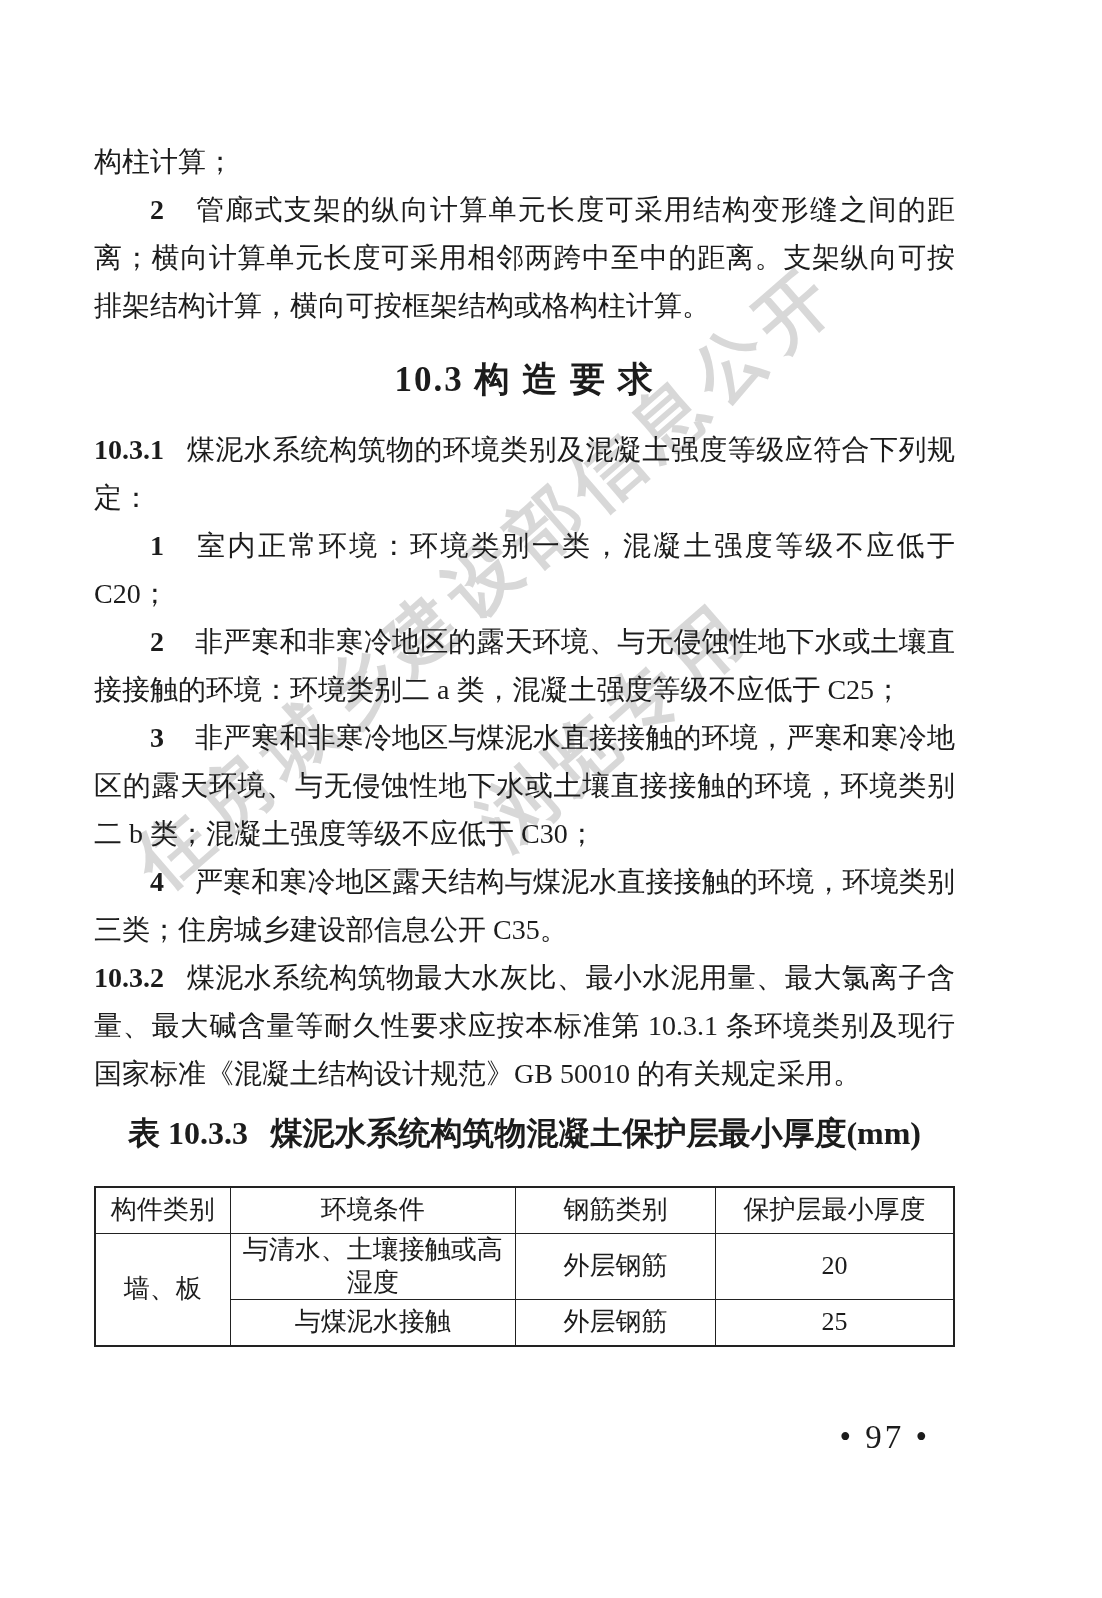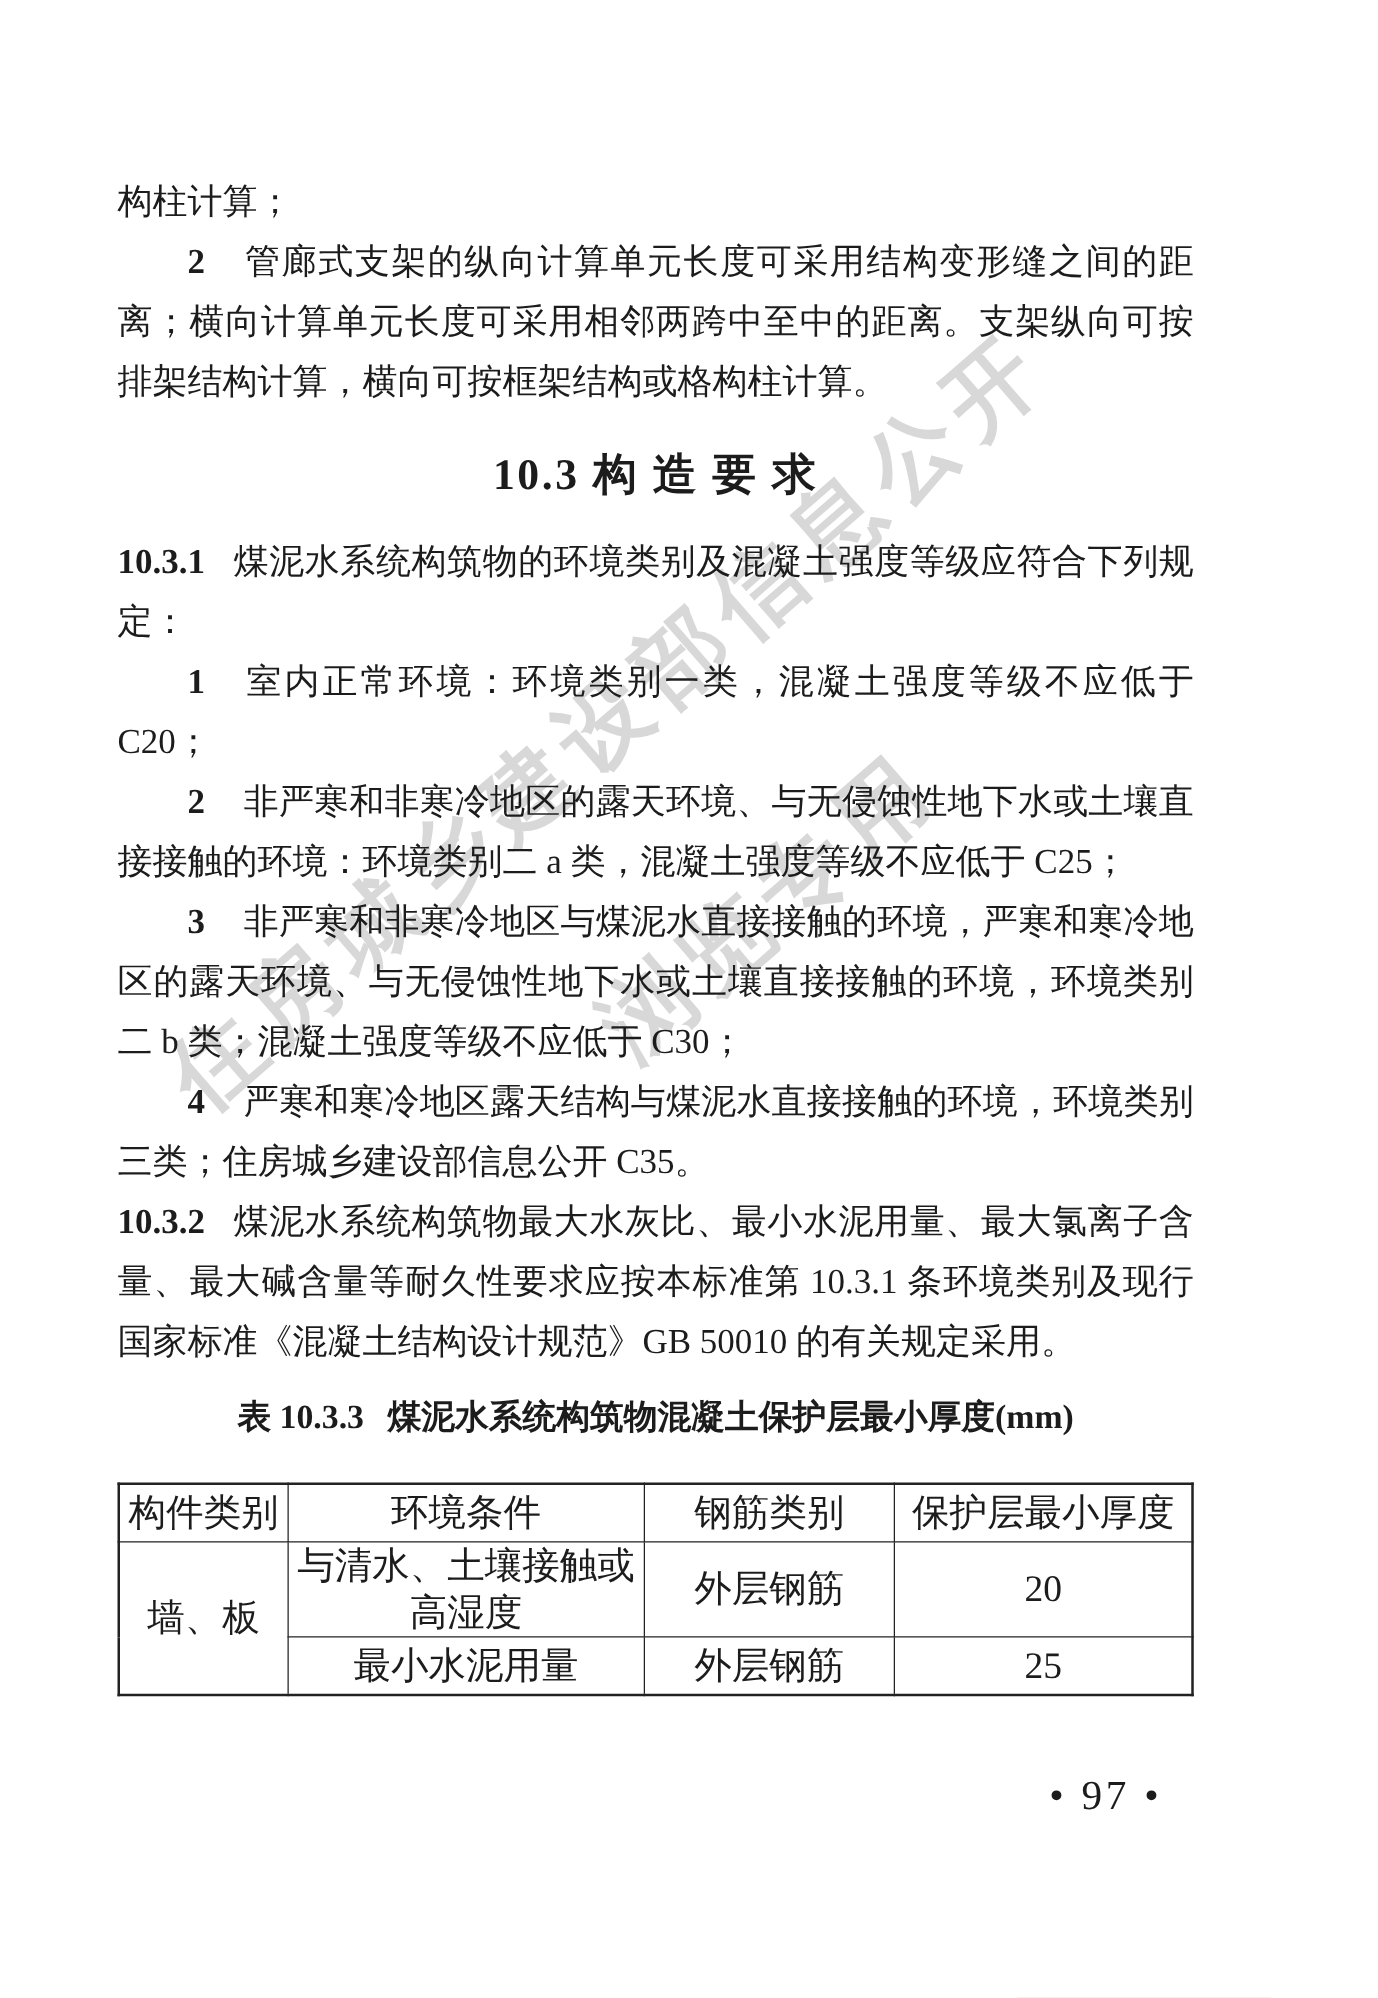--- a/index.html
+++ b/index.html
@@ -49,32 +49,32 @@
   .section-heading {
     font-size: 35px;
     font-weight: bold;
     text-align: center;
     margin: 26px 0 22px 0;
     letter-spacing: 2px;
     line-height: 48px;
   }
   .table-caption {
     text-align: center;
-    font-size: 27px;
+    font-size: 32px;
     font-weight: bold;
     margin: 16px 0 10px 0;
     line-height: 38px;
     text-indent: 0;
   }
   .cap-num { margin-right: 0.7em; }
 
   table.std {
     border-collapse: collapse;
     width: 100%;
-    font-size: 30px;
+    font-size: 26px;
     table-layout: fixed;
     border: 2px solid #222;
     margin-top: 34px;
   }
   table.std th, table.std td {
     border: 1px solid #222;
     text-align: center;
     vertical-align: middle;
     height: 45px;
     padding: 0 4px;
@@ -154,21 +154,21 @@
         <th>钢筋类别</th>
         <th>保护层最小厚度</th>
       </tr>
       <tr>
         <td rowspan="2">墙、板</td>
         <td>与清水、土壤接触或高湿度</td>
         <td>外层钢筋</td>
         <td>20</td>
       </tr>
       <tr>
-        <td>最小水泥用量</td>
+        <td>与煤泥水接触</td>
         <td>外层钢筋</td>
         <td>25</td>
       </tr>
     </tbody>
       </table>
 
   </div>
 
   <div class="page-number">• 97 •</div>
 

